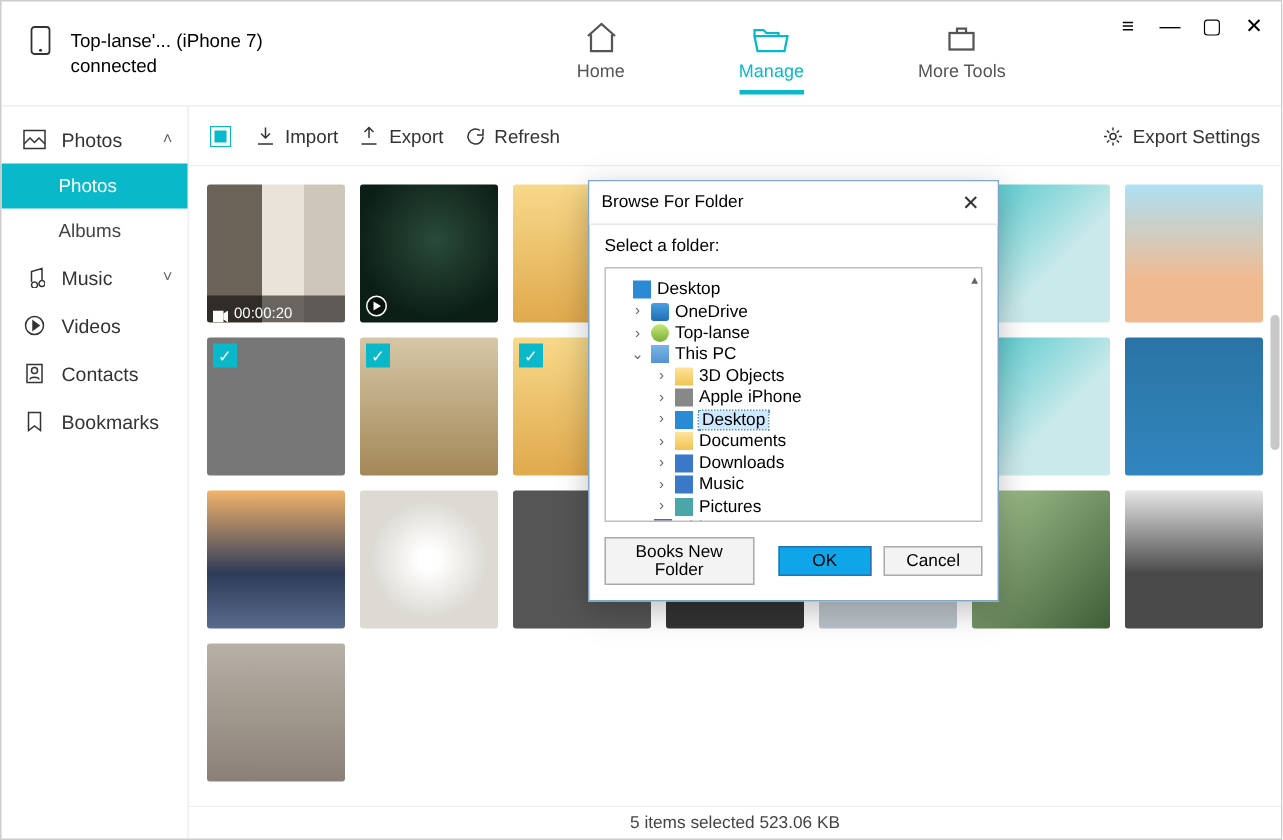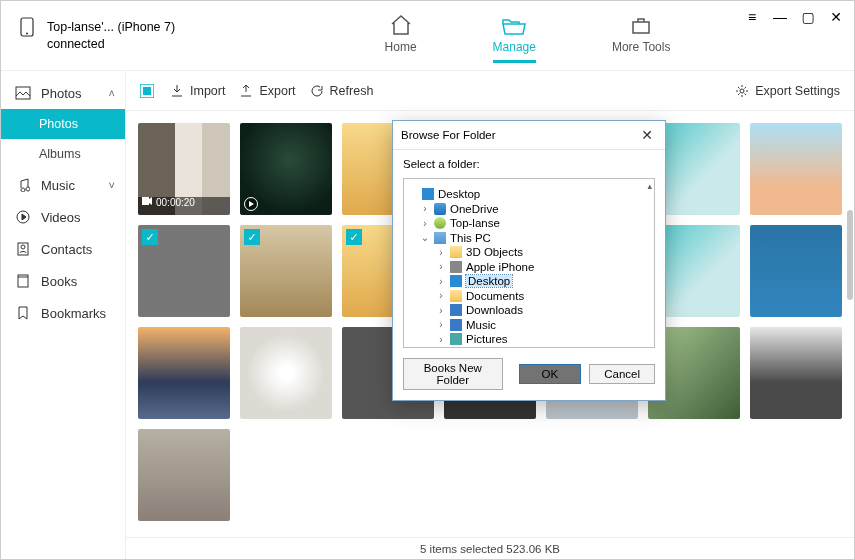--- a/index.html
+++ b/index.html
@@ -32,21 +32,21 @@
   .content { flex: 1; display: flex; flex-direction: column; }
   .toolbar { display: flex; align-items: center; gap: 14px; height: 40px; padding: 0 14px; border-bottom: 1px solid #eee; font-size: 12.5px; }
   .tbtn { display: flex; align-items: center; gap: 6px; color: #333; }
   .tbtn.icononly { width: 16px; }
   .tb-spacer { flex: 1; }
 
   .grid-wrap { flex: 1; overflow: auto; padding: 12px; position: relative; background: #fff; }
   .grid { display: grid; grid-template-columns: repeat(7, 92px); gap: 10px; }
   .thumb { width: 92px; height: 92px; background: #888; position: relative; border-radius: 2px; overflow: hidden; }
   .check { position: absolute; top: 4px; left: 4px; width: 16px; height: 16px; background: #09b9c9; color: #fff; font-size: 11px; display: flex; align-items: center; justify-content: center; }
-  .vid-overlay { position: absolute; bottom: 0; left: 0; right: 0; height: 18px; background: rgba(0,0,0,0.55); color: #fff; font-size: 10px; display: flex; align-items: flex-start; padding: 0 4px; gap: 4px; }
+  .vid-overlay { position: absolute; bottom: 0; left: 0; right: 0; height: 18px; background: rgba(0,0,0,0.55); color: #fff; font-size: 10px; display: flex; align-items: flex-end; padding: 0 4px; gap: 4px; }
   .playcircle { position: absolute; bottom: 4px; left: 4px; width: 14px; height: 14px; border: 1.5px solid #fff; border-radius: 50%; background: rgba(0,0,0,0.4); }
   .playcircle::after { content: ""; position: absolute; left: 4px; top: 3px; border-left: 5px solid #fff; border-top: 3px solid transparent; border-bottom: 3px solid transparent; }
 
   
   .t1 { background: linear-gradient(90deg,#6b6258 40%,#e9e3d9 40%,#e9e3d9 70%,#cfc6ba 70%); }
   .t2 { background: radial-gradient(circle at 55% 40%, #2a4b3a 0%, #0c1f17 70%); }
   .t3 { background: linear-gradient(#f7d98a,#e0a94c); }
   .t4 { background: #333; }
   .t5 { background: linear-gradient(#e8dfd0,#9b8b77); }
   .t6 { background: linear-gradient(135deg,#4ac6c9,#c9e9ea 60%); }
@@ -87,21 +87,21 @@
   .ic-pc { background: linear-gradient(#7bb5e6,#5494d0); }
   .ic-fold { background: linear-gradient(#ffe39a,#f1c352); }
   .ic-ph { background: #888; }
   .ic-dl { background: #3a78c8; }
   .ic-mus { background: #3a78c8; }
   .ic-pic { background: #4ba7a7; }
   .ic-vid { background: #6a5fa7; }
   .dlg-buttons { display: flex; gap: 8px; align-items: center; margin-top: 10px; }
   .dlg-buttons .spacer { flex: 1; }
   .dlg-btn { border: 1px solid #aaa; background: #f3f3f3; padding: 3px 14px; font-size: 11.5px; }
-  .dlg-btn.primary { border: 1px solid #2a6fb0; background: #737373; padding: 3px 22px; }
+  .dlg-btn.primary { border: 1px solid #2a6fb0; background: #0ea5e9; padding: 3px 22px; }
 
   svg { display: block; }
 </style>
 </head>
 <body>
 
 <div class="window">
 
   <div class="topbar">
     <div class="device-info">
@@ -194,29 +194,20 @@
             <svg width="14" height="14" viewBox="0 0 14 14" stroke="#333" fill="none">
               <rect x="2" y="1" width="10" height="12"></rect>
               <circle cx="7" cy="5" r="2"></circle>
               <path d="M4 11 c0 -2 6 -2 6 0"></path>
             </svg>
           </span>
         <span>Contacts</span>
       </div>
       <div class="sb-item">
         <span class="sb-icon">
-            <svg width="14" height="14" viewBox="0 0 14 14" stroke="#333" fill="none">
-              <rect x="2" y="1" width="10" height="12"></rect>
-              <path d="M2 3 h10"></path>
-            </svg>
-          </span>
-        <span>Books</span>
-      </div>
-      <div class="sb-item">
-        <span class="sb-icon">
             <svg width="12" height="14" viewBox="0 0 12 14" stroke="#333" fill="none">
               <path d="M2 1 h8 v12 l-4 -3 -4 3 z"></path>
             </svg>
           </span>
         <span>Bookmarks</span>
       </div>
     </div>
 
     <div class="content">
       <div class="toolbar">

